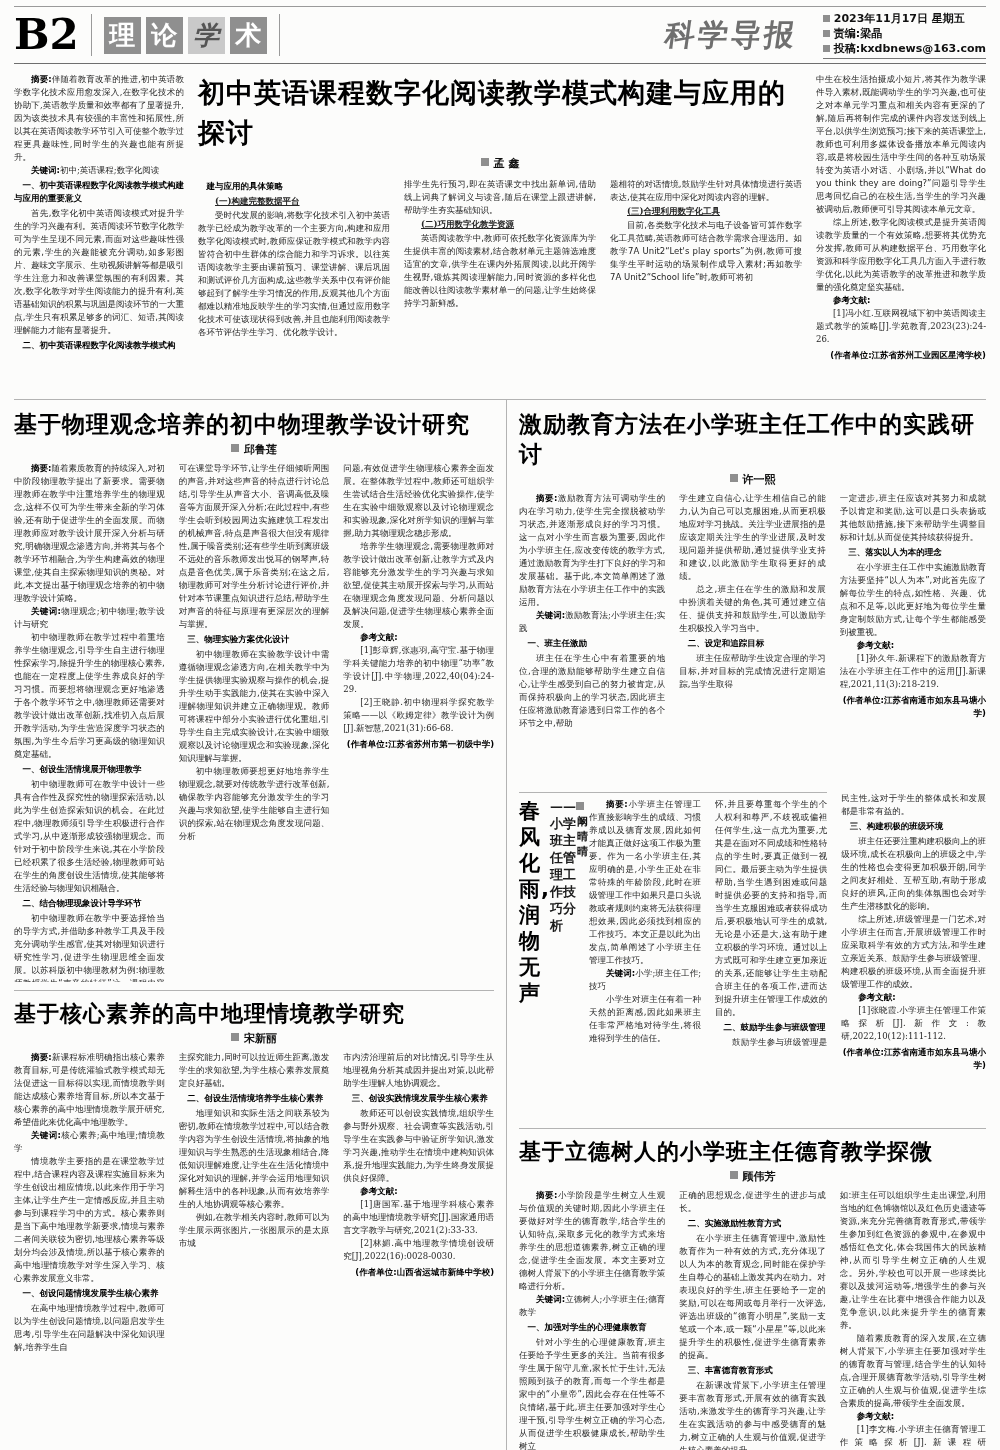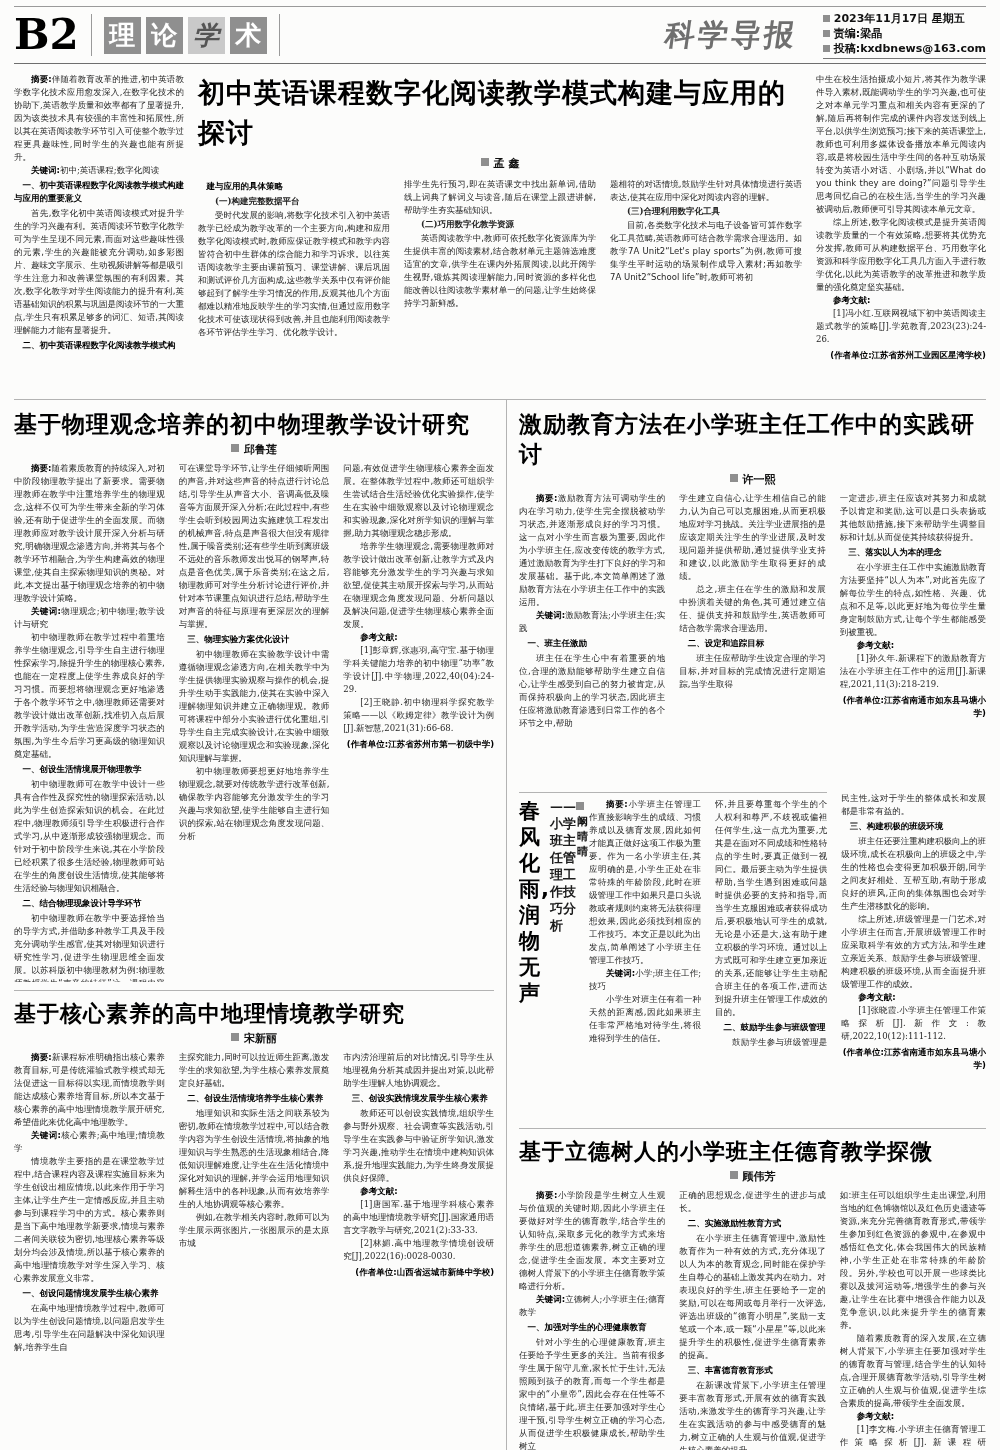--- a/index.html
+++ b/index.html
@@ -25,21 +25,21 @@
   .atitle{font-weight:700;color:#000;letter-spacing:1px;}
   .aauthor{text-align:center;font-size:11px;font-weight:700;margin:3px 0 5px;color:#111;}
   .cols{display:flex;gap:14px;}
   .col{flex:1;min-width:0;overflow:hidden;font-size:8.5px;line-height:13px;text-align:justify;color:#262626;}
   .seg{margin:0;}
   .seg.p,.seg.abs,.seg.kw,.seg.ref,.seg.refh,.seg.h2{text-indent:2em;}
   .seg.ni{text-indent:0;}
   .seg.abs,.seg.kw,.seg.ref{font-family:"DejaVu Serif",serif;}
   .seg.abs b,.seg.kw b,.seg.refh{font-family:"DejaVu Sans",sans-serif;font-weight:700;color:#000;}
   .seg.h{font-weight:700;color:#000;text-indent:1em;margin:2px 0;}
-  .seg.h2{font-family:"DejaVu Serif",serif;font-weight:700;margin:1px 0;}
+  .seg.h2{font-family:"DejaVu Serif",serif;font-weight:700;margin:1px 0;text-decoration:underline;}
   .seg.unit{font-weight:700;text-align:right;text-indent:0;margin-top:3px;color:#000;}
   .hrule{border:0;border-top:1px solid #b3b3b3;margin:0;}
   
   .a1{display:flex;gap:14px;padding:9px 0 6px;height:335px;box-sizing:border-box;}
   .a1 .side{width:170px;flex:none;}
   .a1 .side .col{height:318px;}
   .a1 .mid{flex:1;min-width:0;display:flex;flex-direction:column;}
   .a1 .t{font-size:27px;line-height:40px;}
   .a1 .mid .cols{flex:1;margin-top:2px;}
   .a1 .mid .col{height:252px;}
@@ -206,21 +206,21 @@
         <div class="aauthor"><span class="sq2"></span><span>许一熙</span></div>
         <div class="cols">
             <div class="col">
               <div class="seg abs"><b>摘要:</b>激励教育方法可调动学生的内在学习动力,使学生完全摆脱被动学习状态,并逐渐形成良好的学习习惯。这一点对小学生而言极为重要,因此作为小学班主任,应改变传统的教学方式,通过激励教育为学生打下良好的学习和发展基础。基于此,本文简单阐述了激励教育方法在小学班主任工作中的实践运用。</div>
               <div class="seg kw"><b>关键词:</b>激励教育法;小学班主任;实践</div>
               <div class="seg h">一、班主任激励</div>
               <div class="seg p">班主任在学生心中有着重要的地位,合理的激励能够帮助学生建立自信心,让学生感受到自己的努力被肯定,从而保持积极向上的学习状态,因此班主任应将激励教育渗透到日常工作的各个环节之中,帮助</div>
             </div>
             <div class="col">
               <div class="seg p ni">学生建立自信心,让学生相信自己的能力,认为自己可以克服困难,从而更积极地应对学习挑战。关注学业进展指的是应该定期关注学生的学业进展,及时发现问题并提供帮助,通过提供学业支持和建议,以此激励学生取得更好的成绩。</div>
-              <div class="seg p">总之,班主任在学生的激励和发展中扮演着关键的角色,其可通过建立信任、提供支持和鼓励学生,英语教师可结合教学需求合理选用。</div>
+              <div class="seg p">总之,班主任在学生的激励和发展中扮演着关键的角色,其可通过建立信任、提供支持和鼓励学生,可以激励学生积极投入学习当中。</div>
               <div class="seg h">二、设定和追踪目标</div>
               <div class="seg p">班主任应帮助学生设定合理的学习目标,并对目标的完成情况进行定期追踪,当学生取得</div>
             </div>
             <div class="col">
               <div class="seg p ni">一定进步,班主任应该对其努力和成就予以肯定和奖励,这可以是口头表扬或其他鼓励措施,接下来帮助学生调整目标和计划,从而促使其持续获得提升。</div>
               <div class="seg h">三、落实以人为本的理念</div>
               <div class="seg p">在小学班主任工作中实施激励教育方法要坚持“以人为本”,对此首先应了解每位学生的特点,如性格、兴趣、优点和不足等,以此更好地为每位学生量身定制鼓励方式,让每个学生都能感受到被重视。</div>
               <div class="seg refh">参考文献:</div>
               <div class="seg ref">[1]孙久年.新课程下的激励教育方法在小学班主任工作中的运用[J].新课程,2021,11(3):218-219.</div>
               <div class="seg unit">(作者单位:江苏省南通市如东县马塘小学)</div>
@@ -273,21 +273,21 @@
               <div class="seg p">针对小学生的心理健康教育,班主任要给予学生更多的关注。当前有很多学生属于留守儿童,家长忙于生计,无法照顾到孩子的教育,而每一个学生都是家中的“小皇帝”,因此会存在任性等不良情绪,基于此,班主任要加强对学生心理干预,引导学生树立正确的学习心态,从而促进学生积极健康成长,帮助学生树立</div>
             </div>
             <div class="col">
               <div class="seg p ni">正确的思想观念,促进学生的进步与成长。</div>
               <div class="seg h">二、实施激励性教育方式</div>
               <div class="seg p">在小学班主任德育管理中,激励性教育作为一种有效的方式,充分体现了以人为本的教育观念,同时能在保护学生自尊心的基础上激发其内在动力。对表现良好的学生,班主任要给予一定的奖励,可以在每周或每月举行一次评选,评选出班级的“德育小明星”,奖励一支笔或一个本,或一颗“小星星”等,以此来提升学生的积极性,促进学生德育素养的提高。</div>
               <div class="seg h">三、丰富德育教育形式</div>
               <div class="seg p">在新课改背景下,小学班主任管理要丰富教育形式,开展有效的德育实践活动,来激发学生的德育学习兴趣,让学生在实践活动的参与中感受德育的魅力,树立正确的人生观与价值观,促进学生核心素养的提升。</div>
             </div>
             <div class="col">
-              <div class="seg p ni">如:班主任可以组织学生走出课堂,利用当地的红色博物馆以及红色历史遗迹等资源,来充分完善德育教育形式,带领学生参加到红色资源的参观中,在参观中感悟红色文化,体会我国伟大的民族精神,小学生正处在非常特殊的年龄阶段。另外,学校也可以开展一些球类比赛以及拔河运动等,增强学生的参与兴趣,让学生在比赛中增强合作能力以及竞争意识,以此来提升学生的德育素养。</div>
+              <div class="seg p ni">如:班主任可以组织学生走出课堂,利用当地的红色博物馆以及红色历史遗迹等资源,来充分完善德育教育形式,带领学生参加到红色资源的参观中,在参观中感悟红色文化,体会我国伟大的民族精神,从而引导学生树立正确的人生观念。另外,学校也可以开展一些球类比赛以及拔河运动等,增强学生的参与兴趣,让学生在比赛中增强合作能力以及竞争意识,以此来提升学生的德育素养。</div>
               <div class="seg p">随着素质教育的深入发展,在立德树人背景下,小学班主任要加强对学生的德育教育与管理,结合学生的认知特点,合理开展德育教学活动,引导学生树立正确的人生观与价值观,促进学生综合素质的提高,带领学生全面发展。</div>
               <div class="seg refh">参考文献:</div>
               <div class="seg ref">[1]李文梅.小学班主任德育管理工作策略探析[J].新课程研究,2022(14):96-98.</div>
             </div>
           </div>
       </div>
     </div>
   </div>
 
 </div>

